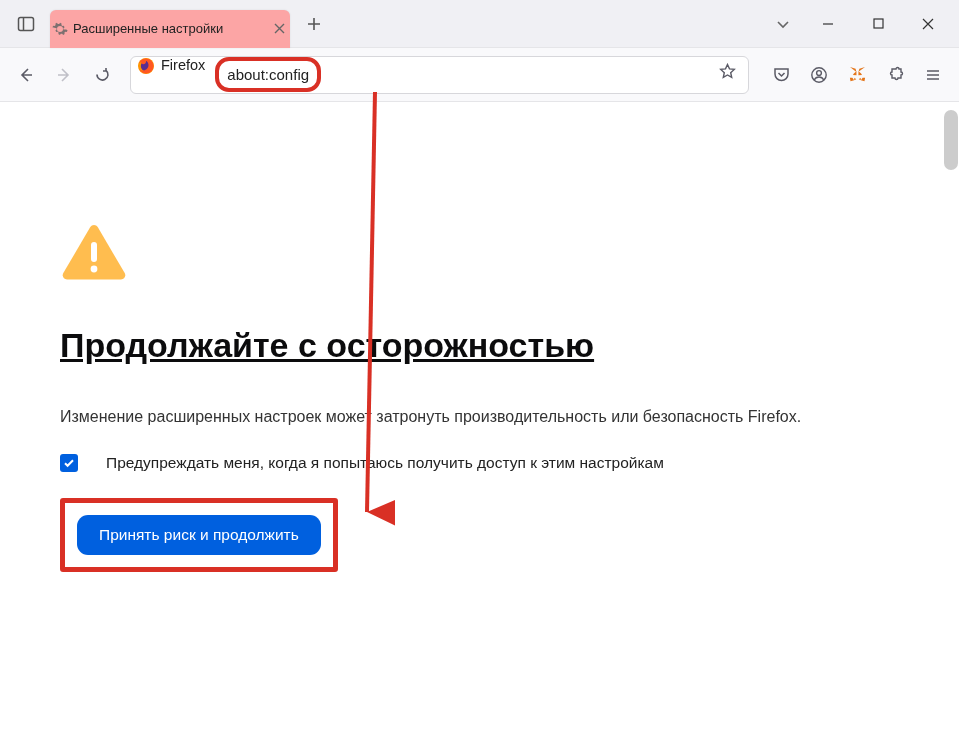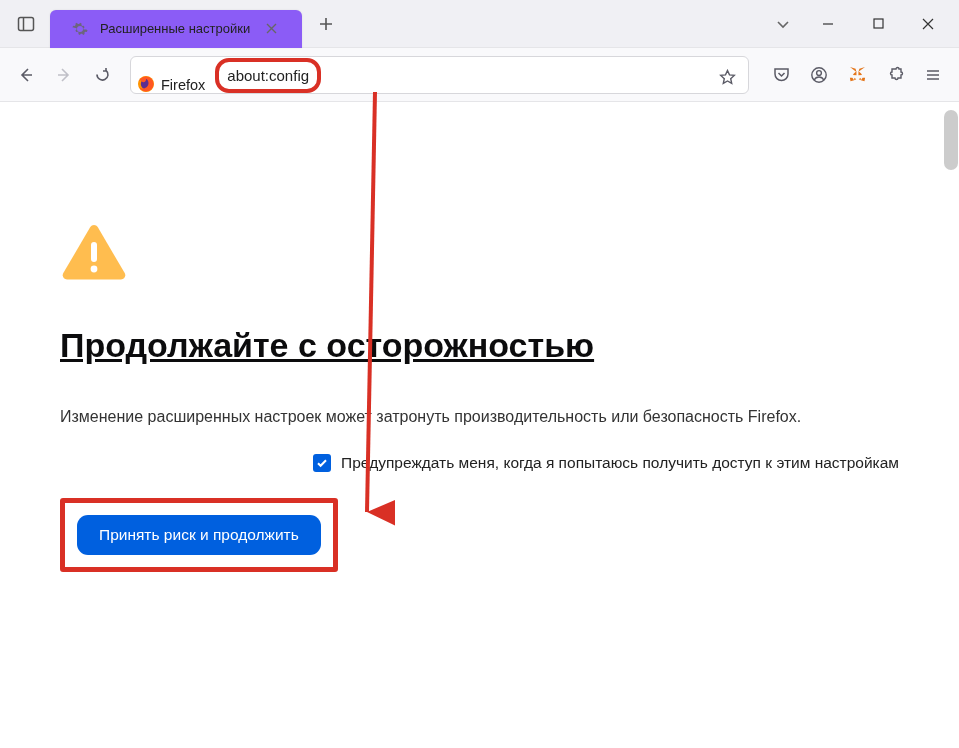--- a/index.html
+++ b/index.html
@@ -23,26 +23,26 @@
   .sidebar-btn {
     width: 36px; height: 36px;
     display: flex; align-items: center; justify-content: center;
     border-radius: 4px;
     color: #555;
     cursor: pointer;
     margin-right: 6px;
   }
   .tab {
     height: 38px;
-    background: #8b5cf6;
+    background: #fca5a5;
     border-radius: 6px 6px 0 0;
     display: flex;
     align-items: center;
-    padding: 0 22px;
-    gap: 12px;
+    padding: 0 2px;
+    gap: 5px;
     min-width: 240px;
     box-shadow: 0 0 2px rgba(0,0,0,.1);
     position: relative;
     top: 5px;
   }
   .tab .tab-icon { width: 16px; height: 16px; display:flex; align-items:center; justify-content:center; color:#666;}
   .tab .tab-title { font-size: 13px; color: #222; flex: 1; white-space: nowrap; }
   .tab .tab-close { width: 18px; height: 18px; display:flex; align-items:center; justify-content:center; color:#666; border-radius:3px; cursor:pointer;}
   .newtab-btn {
     width: 32px; height: 32px;
@@ -69,21 +69,21 @@
     color:#5b5b66; border-radius:4px; cursor:pointer;
   }
   .tbtn.disabled { color:#c0c0c8; cursor:default;}
   .urlbar {
     flex: 1;
     height: 38px;
     background: #fff;
     border: 1px solid #d7d7db;
     border-radius: 6px;
     display:flex;
-    align-items:flex-end;
+    align-items:flex-start;
     padding: 0 6px;
     margin: 0 8px;
     gap: 6px;
   }
   .urlbar .ff-icon { width:18px; height:18px; display:flex; align-items:center; justify-content:center;}
   .urlbar .ff-label { font-size: 14.5px; color:#222; margin-right:4px;}
   .urlbar .url-text {
     font-size: 15px; color:#222; padding: 6px 8px;
     border: 4px solid #d93025; border-radius:14px;
     line-height: 1;
@@ -109,23 +109,22 @@
   .warn-text {
     font-size: 16px;
     color: #333;
     line-height: 1.55;
     margin-bottom: 24px;
     max-width: 820px;
   }
   .check-row {
     display:flex;
     align-items: center;
-    gap: 10px;
+    gap: 28px;
     margin-bottom: 26px;
-    justify-content: flex-end;
   }
   .checkbox {
     width: 18px; height: 18px;
     background: #0060df;
     border-radius: 3px;
     display:flex; align-items:center; justify-content:center;
     cursor:pointer;
   }
   .check-label { font-size: 15.5px; color:#222;}
   .btn-wrap {

